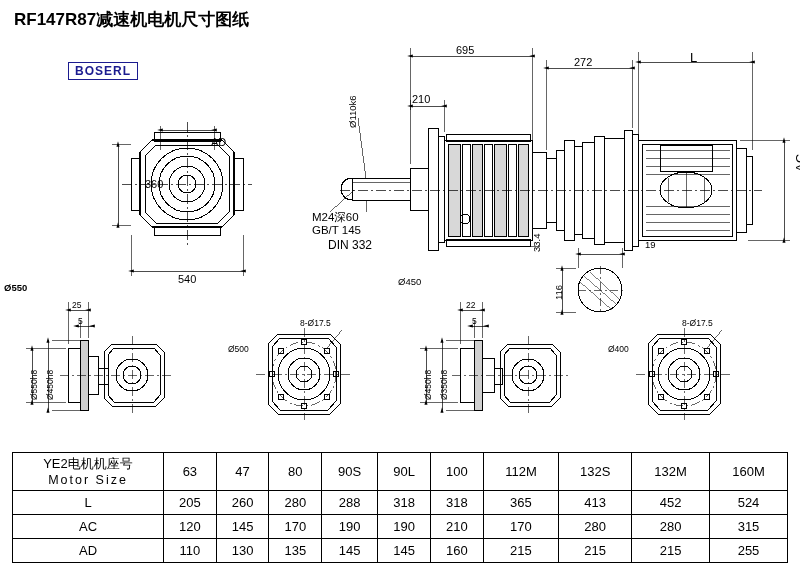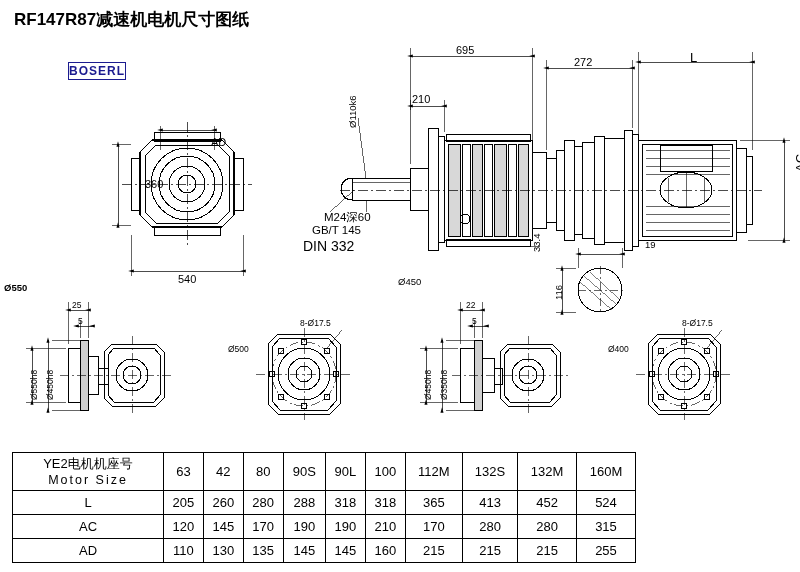--- a/index.html
+++ b/index.html
@@ -13,37 +13,37 @@
   .title{
     position:absolute;left:14px;top:8px;
     font-size:17px;font-weight:bold;letter-spacing:0px;
     font-family:"Liberation Sans", sans-serif;
   }
 
   .logo{
     position:absolute;left:68px;top:62px;
     border:1px solid #1b1b8f;color:#1b1b8f;
     font-size:12px;font-weight:bold;letter-spacing:1px;
-    padding:1px 0;background:#fff;
+    padding:1px 6px;background:#fff;
   }
 
   svg.draw{position:absolute;left:0;top:0;width:800px;height:572px;}
 
   .lbl{
     position:absolute;font-size:11px;font-family:"Liberation Sans", sans-serif;
     color:#000;white-space:nowrap;
   }
   .lbl.sm{font-size:9.5px;}
   .lbl.xs{font-size:8.5px;}
   .rot{transform-origin:left top;}
 
   
   table.spec{
     position:absolute;left:12px;top:452px;
-    border-collapse:collapse;width:624px;
+    border-collapse:collapse;width:776px;
     font-size:13px;
   }
   table.spec td{
     border:1px solid #000;text-align:center;padding:2px 0 3px;
     height:18px;
   }
   table.spec td.head{font-weight:normal;}
   .cn{font-family:"Liberation Sans", sans-serif;}
   .motorsize{letter-spacing:2px;font-size:12.5px;}
 </style>
@@ -277,23 +277,23 @@
   <div class="lbl" style="left:412px;top:93px;">210</div>
   <div class="lbl" style="left:574px;top:56px;">272</div>
   <div class="lbl" style="left:690px;top:50px;font-size:13px;">L</div>
   <div class="lbl rot" style="left:793px;top:172px;transform:rotate(-90deg);font-size:13px;">AC</div>
 
   <div class="lbl rot sm" style="left:347px;top:128px;transform:rotate(-90deg);">Ø110k6</div>
   <div class="lbl rot sm" style="left:531px;top:252px;transform:rotate(-90deg);">33.4</div>
   <div class="lbl sm" style="left:645px;top:239px;">19</div>
   <div class="lbl rot sm" style="left:553px;top:300px;transform:rotate(-90deg);">116</div>
 
-  <div class="lbl" style="left:312px;top:210px;font-size:11.5px;margin-left:12px;">M24深60</div>
+  <div class="lbl" style="left:312px;top:210px;font-size:11.5px;">M24深60</div>
   <div class="lbl" style="left:312px;top:224px;font-size:11.5px;text-align:right;">GB/T 145</div>
-  <div class="lbl" style="left:303px;top:238px;font-size:14px;">DIN 332</div>
+  <div class="lbl" style="left:328px;top:238px;font-size:12px;">DIN 332</div>
 
   <div class="lbl sm" style="left:4px;top:282px;font-weight:bold;">Ø550</div>
   <div class="lbl sm" style="left:398px;top:276px;text-align:center;">Ø450</div>
 
   <div class="lbl xs" style="left:72px;top:300px;">25</div>
   <div class="lbl xs" style="left:78px;top:316px;">5</div>
   <div class="lbl rot xs" style="left:29px;top:400px;transform:rotate(-90deg);">Ø550h8</div>
   <div class="lbl rot xs" style="left:45px;top:400px;transform:rotate(-90deg);">Ø450h8</div>
 
   <div class="lbl xs" style="left:228px;top:344px;">Ø500</div>
@@ -308,21 +308,21 @@
   <div class="lbl xs" style="left:682px;top:318px;">8-Ø17.5</div>
 
   <table class="spec">
     <tbody>
       <tr>
         <td class="head" rowspan="1" style="width:150px;">
           <div class="cn">YE2电机机座号</div>
           <div class="motorsize">Motor Size</div>
         </td>
         <td>63</td>
-        <td>42</td>
+        <td>47</td>
         <td>80</td>
         <td>90S</td>
         <td>90L</td>
         <td>100</td>
         <td>112M</td>
         <td>132S</td>
         <td>132M</td>
         <td>160M</td>
       </tr>
       <tr>

